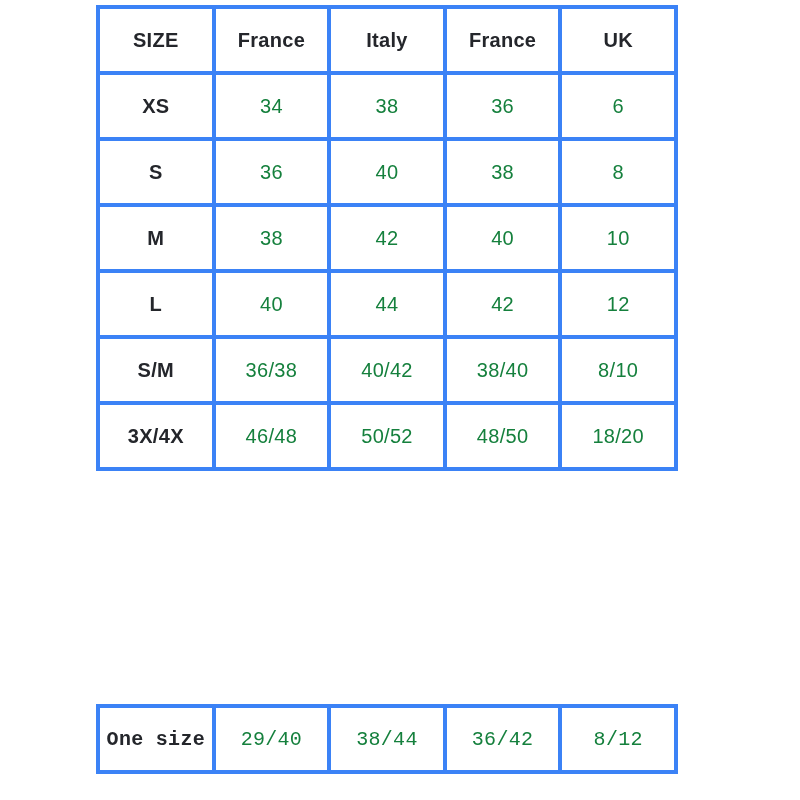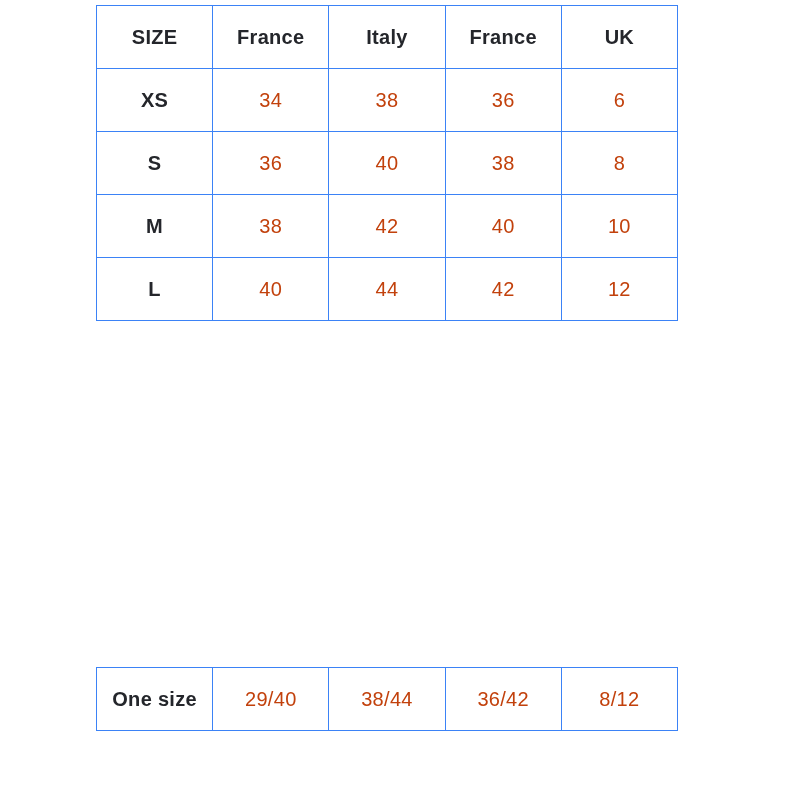--- a/index.html
+++ b/index.html
@@ -17,38 +17,38 @@
   }
   table.size-table {
     position: absolute;
     left: 96px;
     width: 582px;
     border-collapse: collapse;
     table-layout: fixed;
     background: #ffffff;
   }
   table.main-table  { top: 5px; }
-  table.extra-table { top: 667px; }
+  table.extra-table { top: 704px; font-family: Liberation Mono, monospace; }
   .size-table th,
   .size-table td {
-    border: 1px solid #3b82f6;
+    border: 4px solid #3b82f6;
     height: 62px;
     padding: 0;
     text-align: center;
     vertical-align: middle;
     font-size: 20px;
     letter-spacing: 0.3px;
     white-space: nowrap;
   }
   .size-table th {
     color: #24262b;
     font-weight: 700;
   }
   .size-table td {
-    color: #c2410c;
+    color: #15803d;
     font-weight: 400;
   }
 </style>
 </head>
 <body>
 
 <div class="page">
 
   <table class="size-table main-table">
     <thead>
@@ -82,20 +82,34 @@
           <td>40</td>
           <td>10</td>
         </tr>
         <tr>
           <th>L</th>
           <td>40</td>
           <td>44</td>
           <td>42</td>
           <td>12</td>
         </tr>
+        <tr>
+          <th>S/M</th>
+          <td>36/38</td>
+          <td>40/42</td>
+          <td>38/40</td>
+          <td>8/10</td>
+        </tr>
+        <tr>
+          <th>3X/4X</th>
+          <td>46/48</td>
+          <td>50/52</td>
+          <td>48/50</td>
+          <td>18/20</td>
+        </tr>
       </tbody>
   </table>
 
   <table class="size-table extra-table">
     <tbody>
         <tr>
           <th>One size</th>
           <td>29/40</td>
           <td>38/44</td>
           <td>36/42</td>

